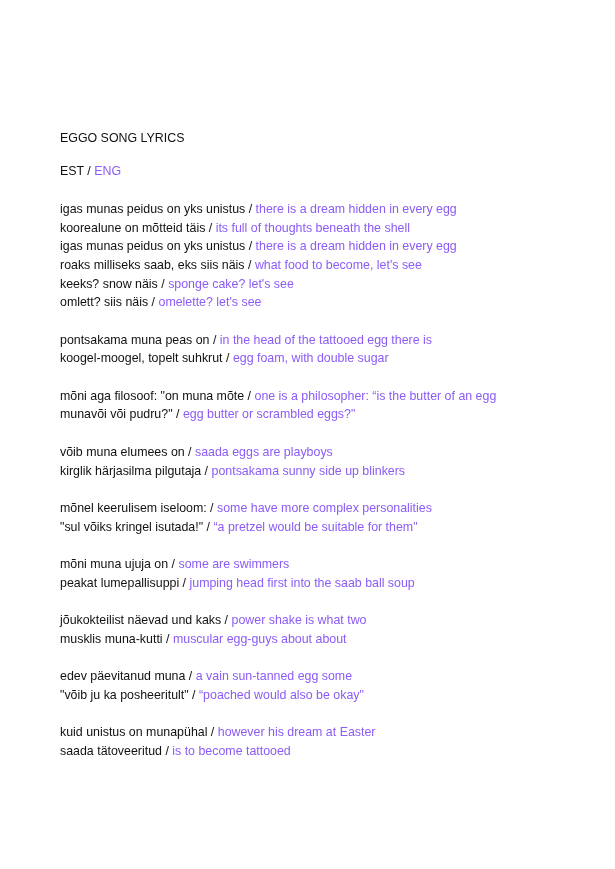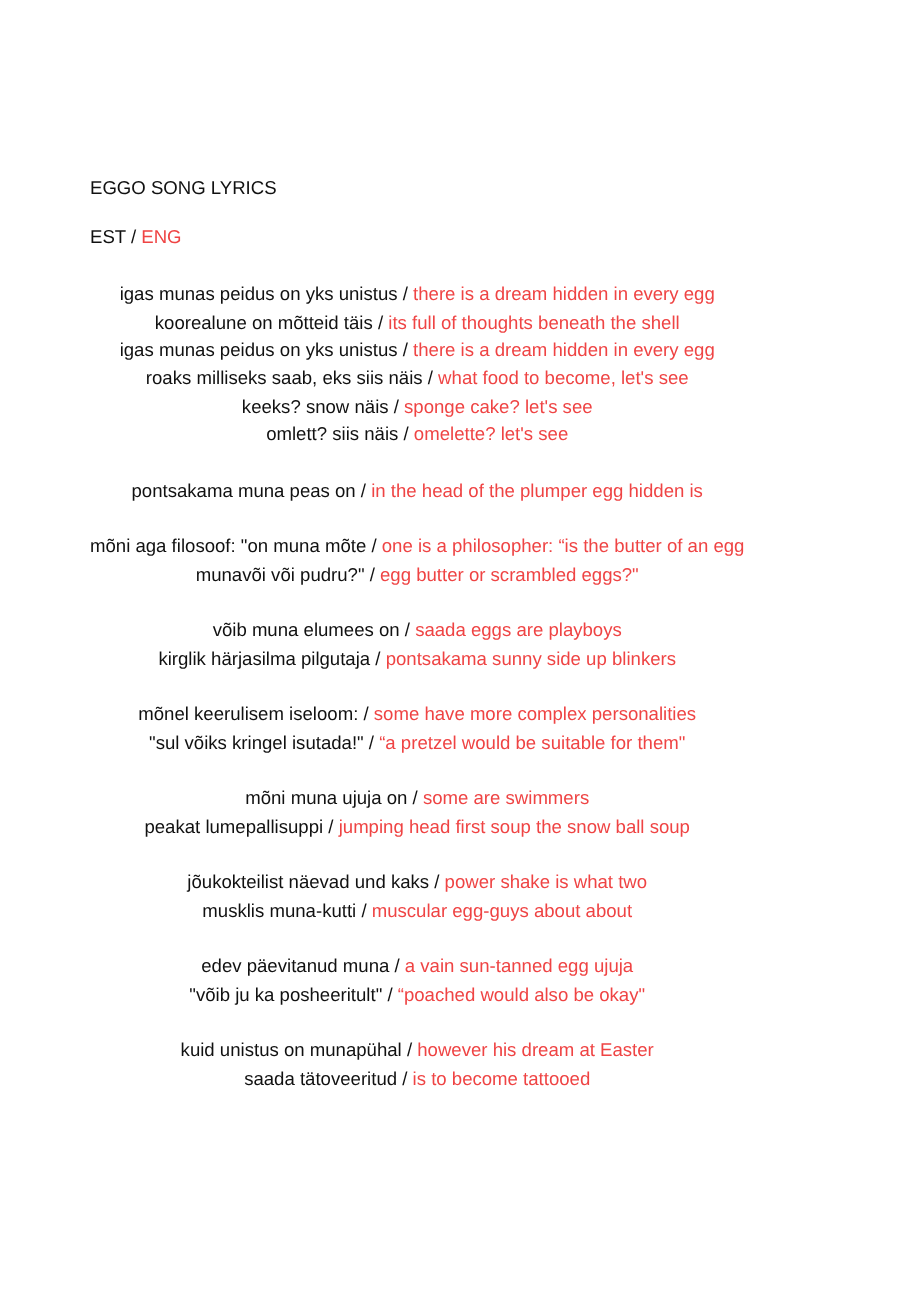--- a/index.html
+++ b/index.html
@@ -1,80 +1,81 @@
 <!DOCTYPE html>
 <html><head>
   <meta charset="utf-8">
   <style>
     html, body { margin: 0; padding: 0; background: #ffffff; }
     body { width: 615px; height: 869px; position: relative; overflow: hidden; }
     .page {
       position: absolute;
       left: 60px;
-      top: 116px;
+      top: 129px;
       font-family: "Liberation Sans", sans-serif;
       font-size: 12.4px;
       color: #111111;
       line-height: 18.7px;
     }
     .title { height: 18.7px; }
     .lang { margin-top: 14.5px; height: 18.7px; }
     .stanzas { margin-top: 19px; }
     .stanza { margin-bottom: 18.7px; }
-    .line { white-space: nowrap; height: 18.7px; text-align: center; }
-    .en { color: #ef4444; }
+    .line { white-space: nowrap; height: 18.7px; }
+    .en { color: #8b5cf6; }
   </style>
 </head>
 <body>
 
 <div class="page">
   <div class="title">EGGO SONG LYRICS</div>
   <div class="lang"><span>EST</span><span> / </span><span class="en">ENG</span></div>
 
   <div class="stanzas">
     <div class="stanza">
       <div class="line"><span>igas munas peidus on yks unistus / </span><span class="en">there is a dream hidden in every egg</span></div>
       <div class="line"><span>koorealune on mõtteid täis / </span><span class="en">its full of thoughts beneath the shell</span></div>
       <div class="line"><span>igas munas peidus on yks unistus / </span><span class="en">there is a dream hidden in every egg</span></div>
       <div class="line"><span>roaks milliseks saab, eks siis näis / </span><span class="en">what food to become, let's see</span></div>
       <div class="line"><span>keeks? snow näis / </span><span class="en">sponge cake? let's see</span></div>
       <div class="line"><span>omlett? siis näis / </span><span class="en">omelette? let's see</span></div>
     </div>
 
     <div class="stanza">
-      <div class="line"><span>pontsakama muna peas on / </span><span class="en">in the head of the plumper egg hidden is</span></div>
+      <div class="line"><span>pontsakama muna peas on / </span><span class="en">in the head of the tattooed egg there is</span></div>
+      <div class="line"><span>koogel-moogel, topelt suhkrut / </span><span class="en">egg foam, with double sugar</span></div>
     </div>
 
     <div class="stanza">
       <div class="line"><span>mõni aga filosoof: "on muna mõte / </span><span class="en">one is a philosopher: “is the butter of an egg</span></div>
       <div class="line"><span>munavõi või pudru?" / </span><span class="en">egg butter or scrambled eggs?"</span></div>
     </div>
 
     <div class="stanza">
       <div class="line"><span>võib muna elumees on / </span><span class="en">saada eggs are playboys</span></div>
       <div class="line"><span>kirglik härjasilma pilgutaja / </span><span class="en">pontsakama sunny side up blinkers</span></div>
     </div>
 
     <div class="stanza">
       <div class="line"><span>mõnel keerulisem iseloom: / </span><span class="en">some have more complex personalities</span></div>
       <div class="line"><span>"sul võiks kringel isutada!" / </span><span class="en">“a pretzel would be suitable for them"</span></div>
     </div>
 
     <div class="stanza">
       <div class="line"><span>mõni muna ujuja on / </span><span class="en">some are swimmers</span></div>
-      <div class="line"><span>peakat lumepallisuppi / </span><span class="en">jumping head first soup the snow ball soup</span></div>
+      <div class="line"><span>peakat lumepallisuppi / </span><span class="en">jumping head first into the saab ball soup</span></div>
     </div>
 
     <div class="stanza">
       <div class="line"><span>jõukokteilist näevad und kaks / </span><span class="en">power shake is what two</span></div>
       <div class="line"><span>musklis muna-kutti / </span><span class="en">muscular egg-guys about about</span></div>
     </div>
 
     <div class="stanza">
-      <div class="line"><span>edev päevitanud muna / </span><span class="en">a vain sun-tanned egg ujuja</span></div>
+      <div class="line"><span>edev päevitanud muna / </span><span class="en">a vain sun-tanned egg some</span></div>
       <div class="line"><span>"võib ju ka posheeritult" / </span><span class="en">“poached would also be okay"</span></div>
     </div>
 
     <div class="stanza">
       <div class="line"><span>kuid unistus on munapühal / </span><span class="en">however his dream at Easter</span></div>
       <div class="line"><span>saada tätoveeritud / </span><span class="en">is to become tattooed</span></div>
     </div>
   </div>
 </div>
 

